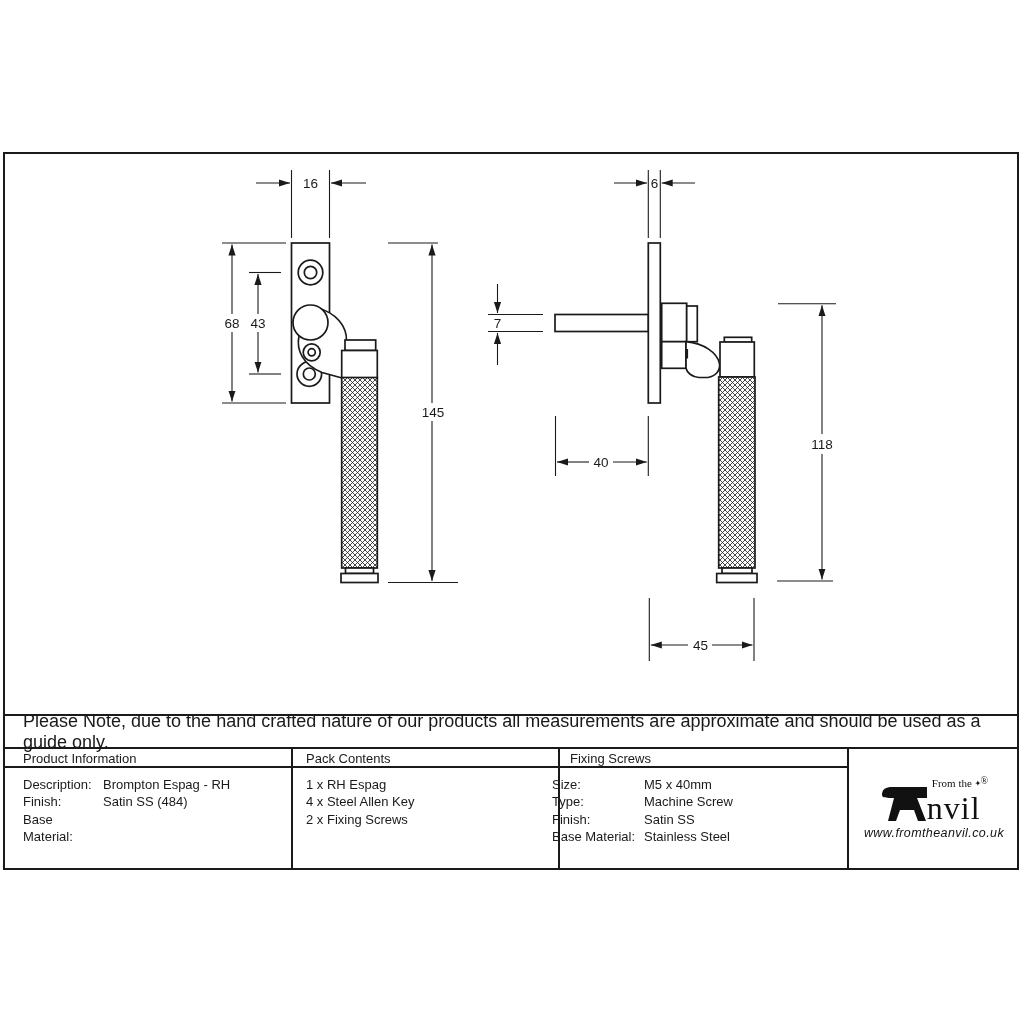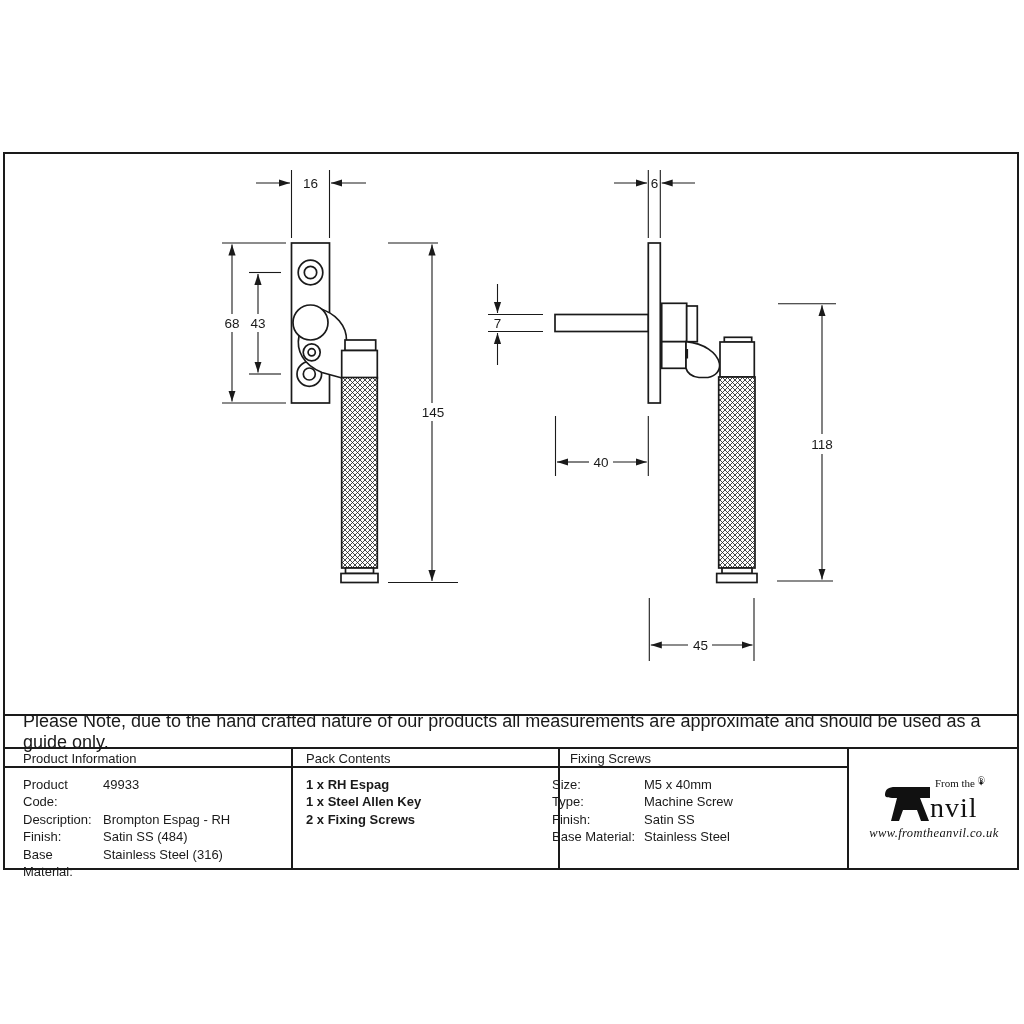--- a/index.html
+++ b/index.html
@@ -28,27 +28,27 @@
   .trow{display:flex;}
   .tlabel{display:inline-block;}
   .pi .tlabel{width:80px;}
   .fs .tlabel{width:92px;}
   .list-item{display:block;}
   
   .logo-cell{left:849px;top:749px;width:170px;height:121px;display:flex;flex-direction:column;
              align-items:center;justify-content:center;color:#111;}
   .logo-row{position:relative;display:flex;align-items:flex-end;height:46px;}
   .anvil-glyph{width:50px;height:40px;margin-bottom:1px;}
-  .logo-name{font-family:"Liberation Serif",serif;font-size:28px;line-height:34px;
+  .logo-name{font-family:"Liberation Serif",serif;font-size:32px;line-height:34px;
              letter-spacing:1px;margin-left:-3px;}
   .from-the{position:absolute;left:52px;top:-2px;font-family:Liberation Serif, serif;
             font-size:11px;white-space:nowrap;}
   .diamond{font-size:8px;vertical-align:1px;}
   .reg{font-family:"Liberation Serif",serif;font-size:10px;align-self:flex-start;margin-top:-4px;}
-  .website{font-family:Liberation Serif, serif;font-style:italic;font-size:12.5px;
+  .website{font-family:Liberation Sans, sans-serif;font-style:italic;font-size:12.5px;
            letter-spacing:0.4px;margin-top:1px;}
 </style>
 </head>
 <body>
 
 <div class="abs sheet-border"></div>
 
 <svg class="abs drawing" width="1024" height="1024" viewBox="0 0 1024 1024">
   <defs>
     <pattern id="knurl" width="5" height="5" patternUnits="userSpaceOnUse">
@@ -185,40 +185,35 @@
 <div class="abs vline" style="left:847px;top:747px;height:123px;"></div>
 
 <div class="abs note-row">Please Note, due to the hand crafted nature of our products all measurements are approximate and should be used as a guide only.</div>
 
 <div class="abs th" style="left:23px;">Product Information</div>
 <div class="abs th" style="left:306px;">Pack Contents</div>
 <div class="abs th" style="left:570px;">Fixing Screws</div>
 
 <div class="abs cell pi" style="left:23px;">
   <div class="trow">
-    <span class="tlabel">Product Code:</span>
-    <span class="tvalue">49933</span>
-  </div>
-  <div class="trow">
     <span class="tlabel">Description:</span>
     <span class="tvalue">Brompton Espag - RH</span>
   </div>
   <div class="trow">
     <span class="tlabel">Finish:</span>
     <span class="tvalue">Satin SS (484)</span>
   </div>
   <div class="trow">
     <span class="tlabel">Base Material:</span>
-    <span class="tvalue">Stainless Steel (316)</span>
-  </div>
-</div>
-
-<div class="abs cell pc" style="left:306px;font-weight:bold;">
+  </div>
+</div>
+
+<div class="abs cell pc" style="left:306px;">
   <span class="list-item">1 x RH Espag</span>
-  <span class="list-item">1 x Steel Allen Key</span>
+  <span class="list-item">4 x Steel Allen Key</span>
   <span class="list-item">2 x Fixing Screws</span>
 </div>
 
 <div class="abs cell fs" style="left:552px;">
   <div class="trow">
     <span class="tlabel">Size:</span>
     <span class="tvalue">M5 x 40mm</span>
   </div>
   <div class="trow">
     <span class="tlabel">Type:</span>

